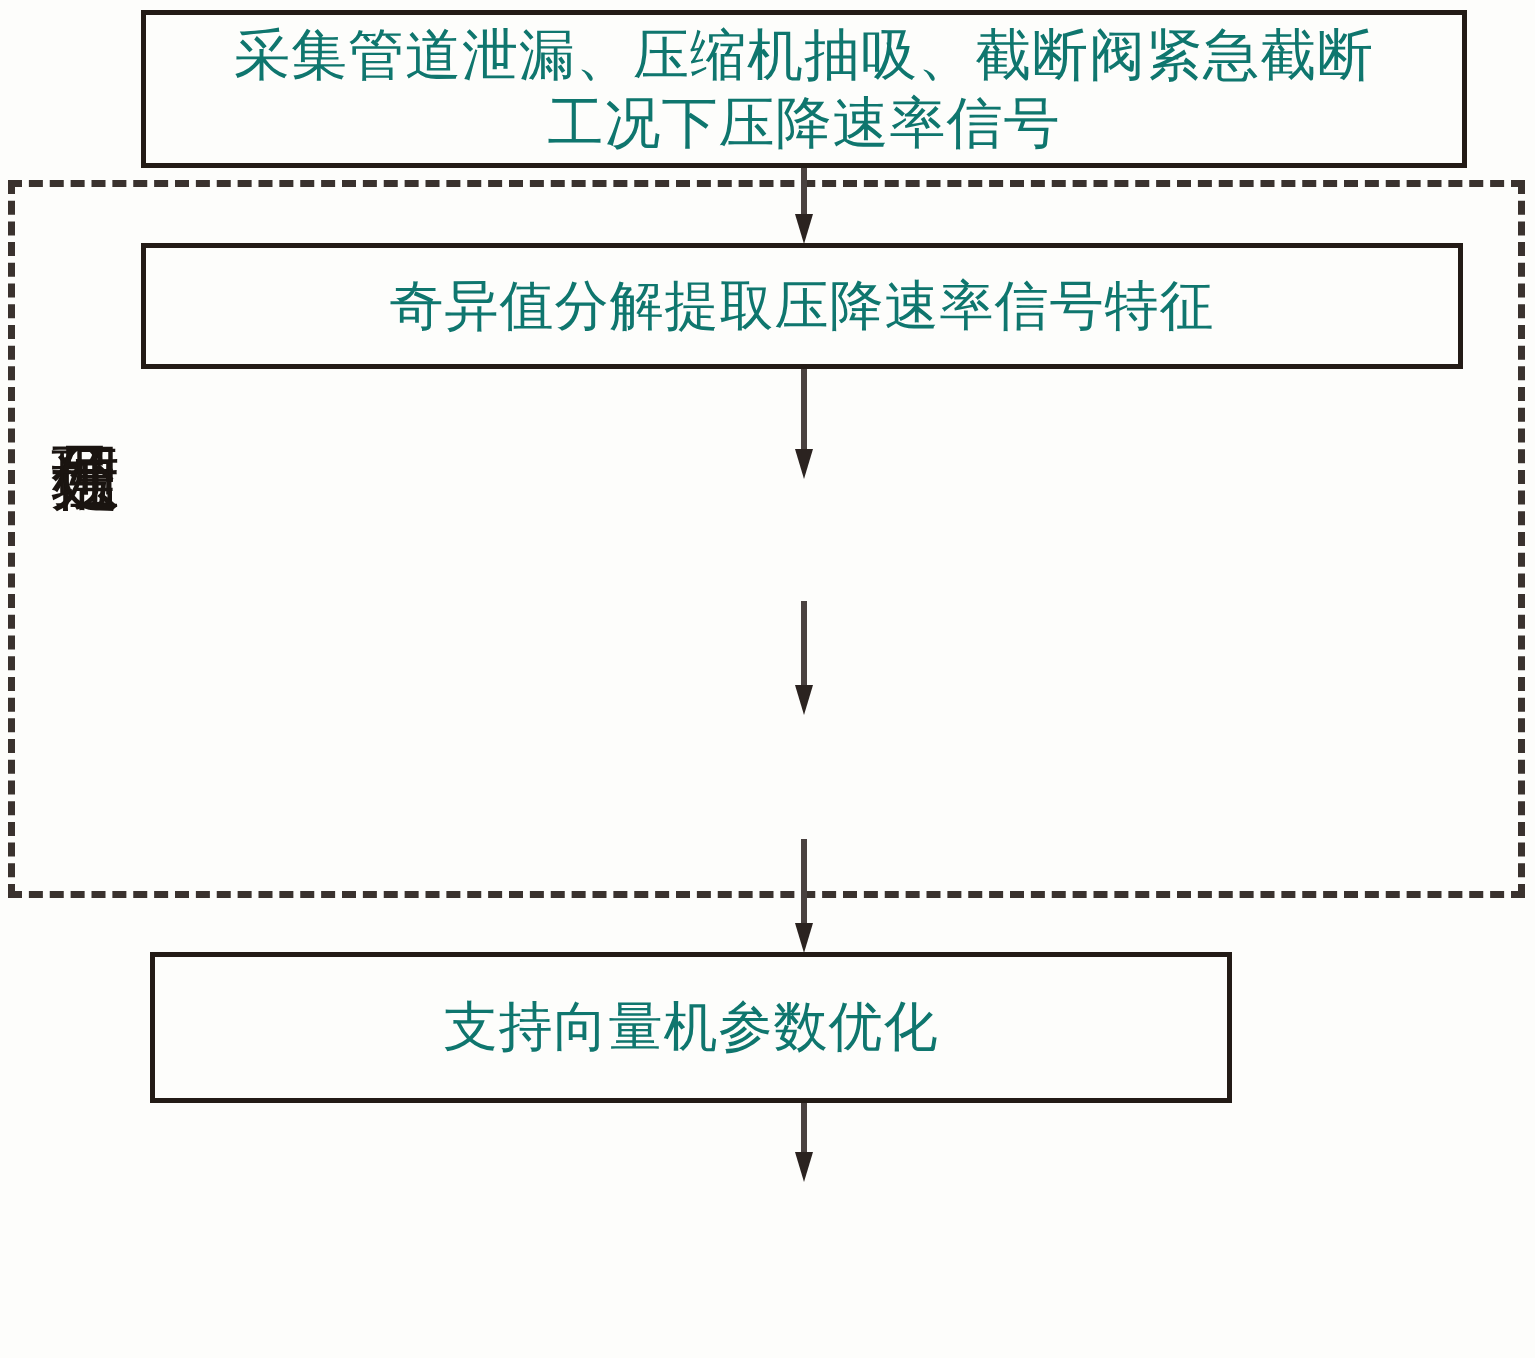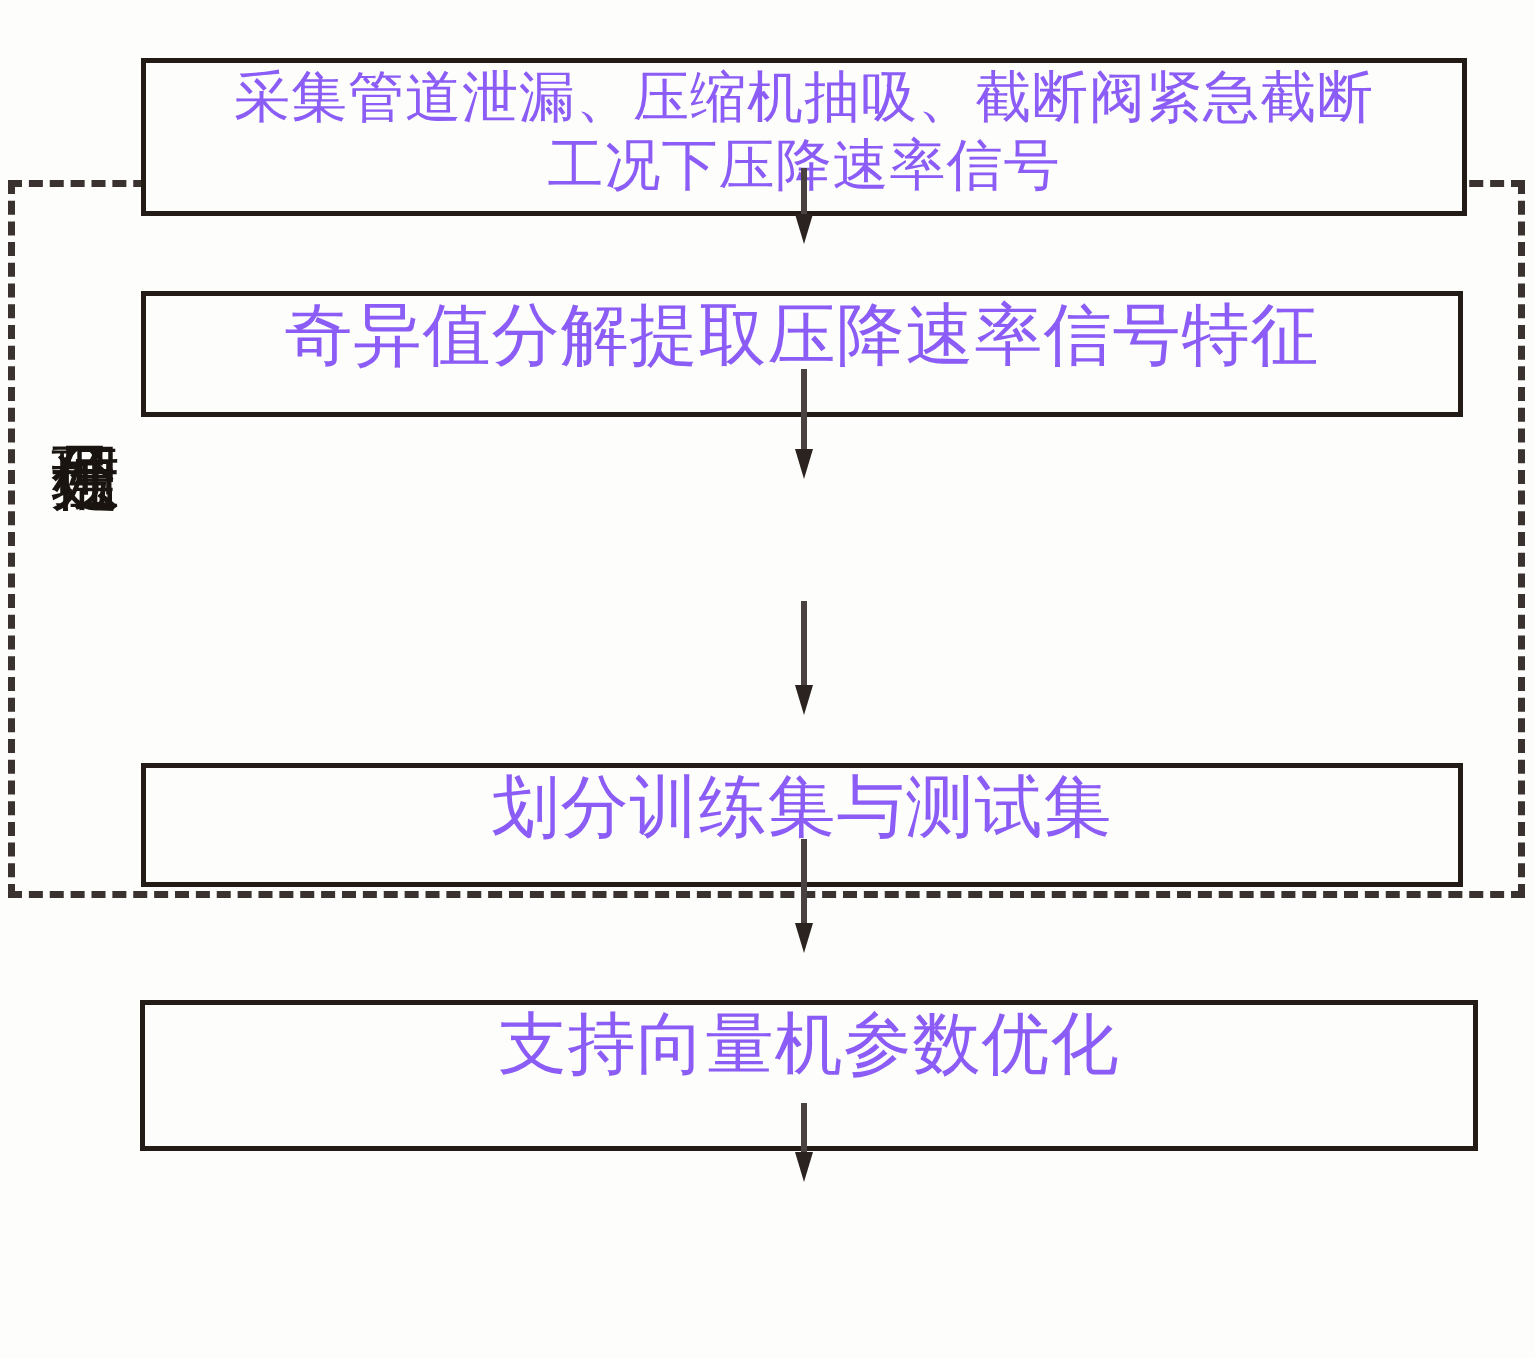--- a/index.html
+++ b/index.html
@@ -51,41 +51,40 @@
     justify-content: flex-start;
   }
 
   
   .node {
     position: absolute;
     box-sizing: border-box;
     border: 5px solid #231b16;
     background: #fdfdfb;
     display: flex;
-    align-items: flex-start;
+    align-items: center;
     justify-content: center;
     text-align: center;
-    color: #8b5cf6;
+    color: #0f766e;
     font-family: "Liberation Serif", "DejaVu Serif", serif;
     padding: 0 14px;
-    margin-top: 48px;
   }
   .node .node-text {
     display: block;
-    font-size: 68px;
+    font-size: 54px;
     line-height: 1.16;
     letter-spacing: 1px;
     white-space: pre-line;
   }
 
   #node-1 { left: 141px; top: 10px;   width: 1326px; height: 158px; }
   #node-2 { left: 141px; top: 243px;  width: 1322px; height: 126px; }
   #node-3 { left: 141px; top: 478px;  width: 1322px; height: 123px; }
   #node-4 { left: 141px; top: 715px;  width: 1322px; height: 124px; }
-  #node-5 { left: 140px; top: 952px;  width: 1338px; height: 151px; }
+  #node-5 { left: 150px; top: 952px;  width: 1082px; height: 151px; }
   #node-6 { left: 141px; top: 1180px; width: 1322px; height: 146px; }
 
   #node-1 .node-text { font-size: 56px; line-height: 1.22; }
   #node-6 .node-text { font-size: 56px; }
 
   
   .arrow {
     position: absolute;
     left: 795px;
     width: 18px;
@@ -154,23 +153,20 @@
     <div class="shaft"></div>
     <div class="head"></div>
   </div>
 
 
   <div class="arrow" id="arrow-3">
     <div class="shaft"></div>
     <div class="head"></div>
   </div>
 
-  <div class="node" id="node-4">
-    <span class="node-text">划分训练集与测试集</span>
-  </div>
 
   <div class="arrow" id="arrow-4">
     <div class="shaft"></div>
     <div class="head"></div>
   </div>
 
   <div class="node" id="node-5">
     <span class="node-text">支持向量机参数优化</span>
   </div>
 

